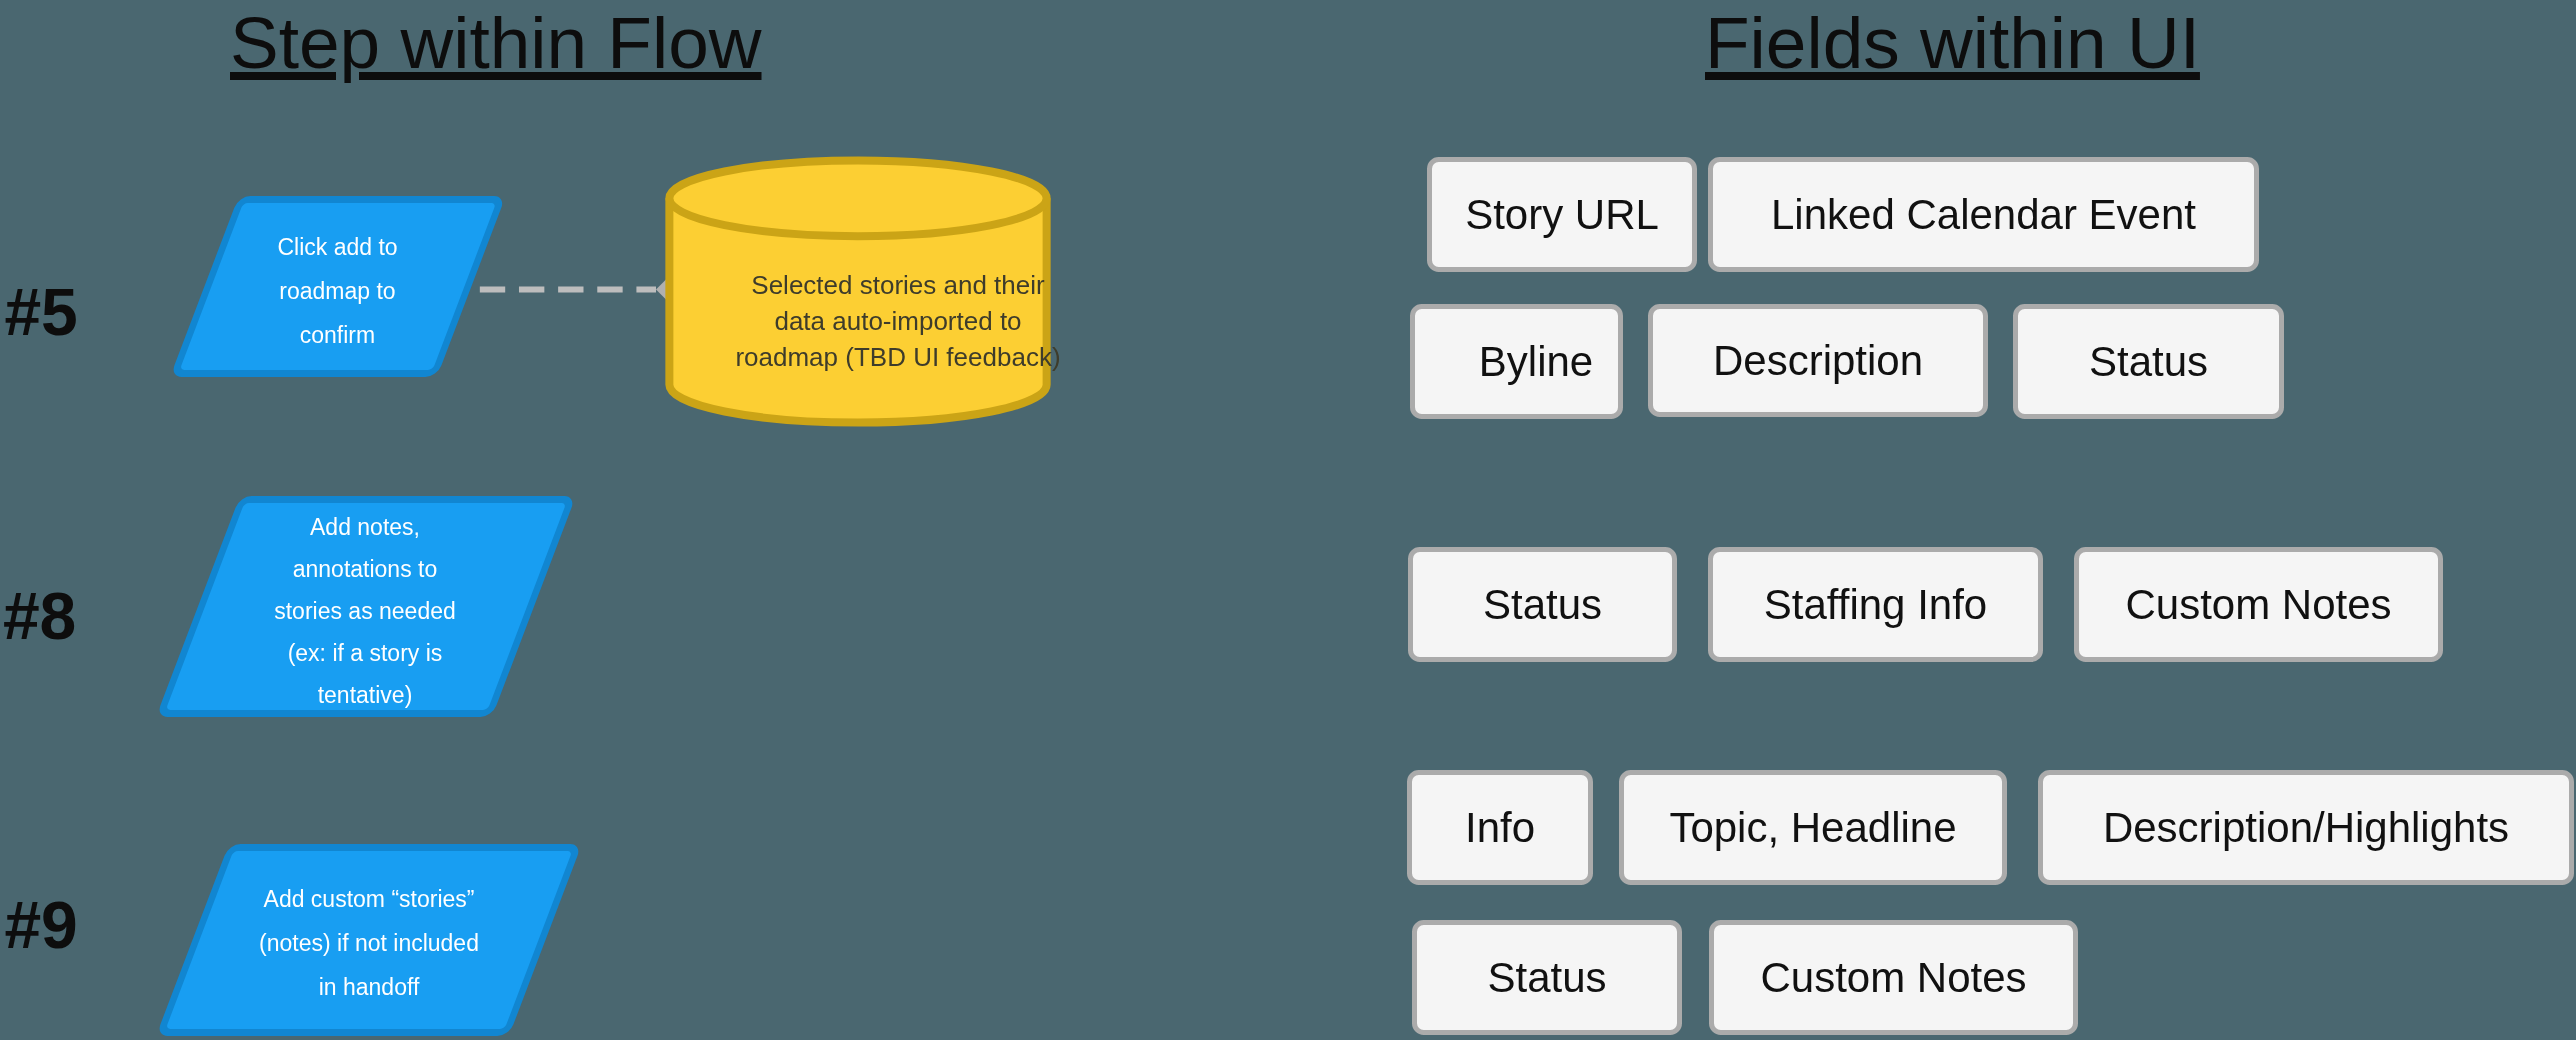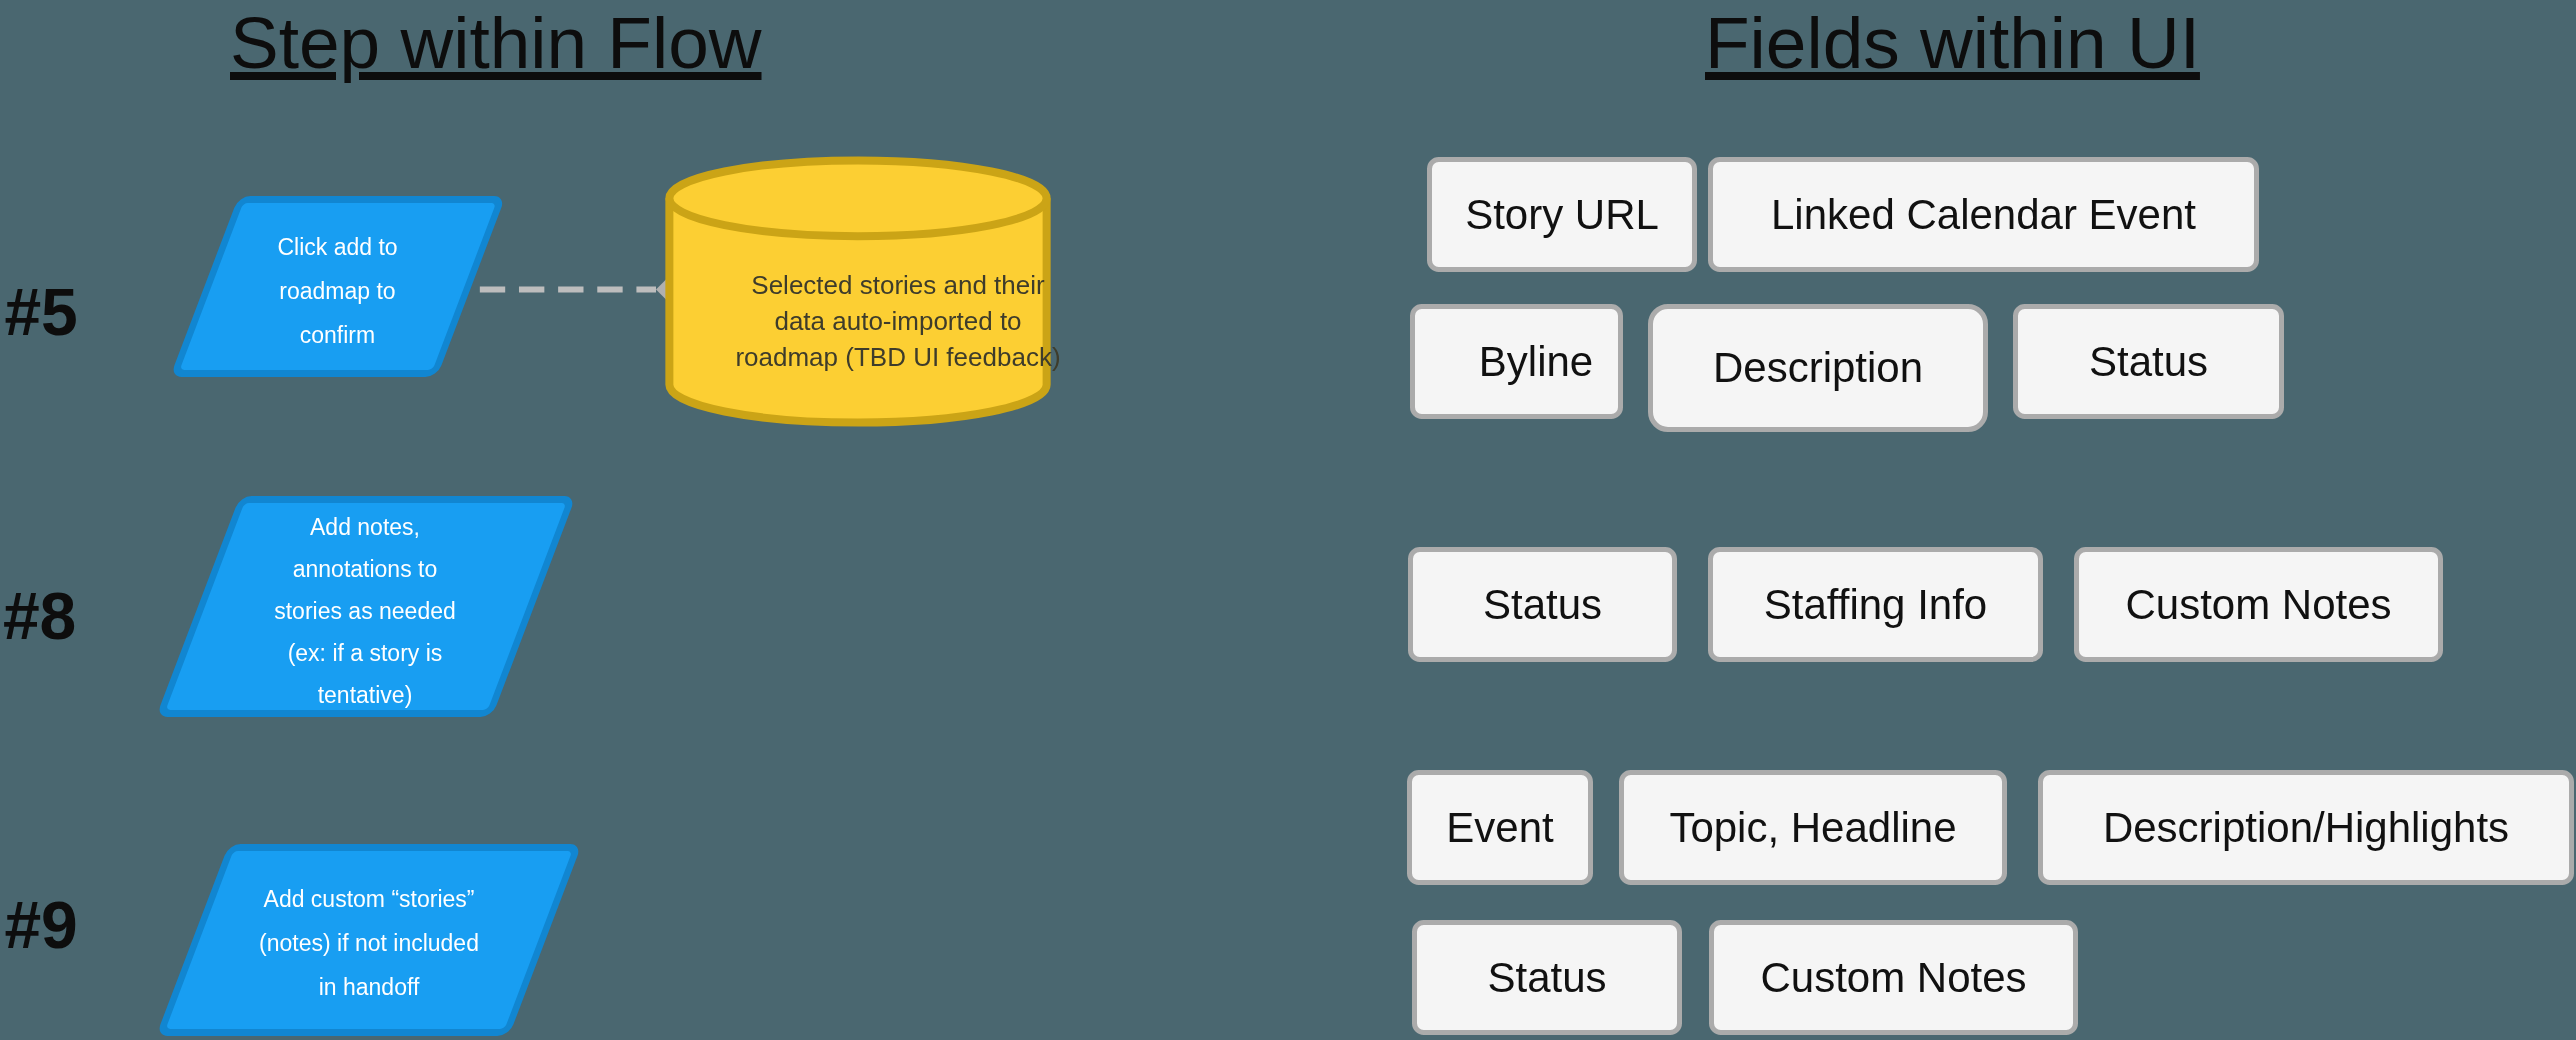--- a/index.html
+++ b/index.html
@@ -69,28 +69,28 @@
   <div class="step-label" style="left:4.4px;top:892px;">#9</div>
   <div class="para" style="left:156px;top:844px;width:353px;height:192px;"></div>
   <div class="para-text" style="left:198px;top:847px;width:342px;height:192px;">Add custom “stories”
 (notes) if not included
 in handoff</div>
 
   <div class="chip" style="left:1410px;top:157px;width:270px;height:115px;margin-left:17px;">Story URL</div>
   <div class="chip" style="left:1708px;top:157px;width:551px;height:115px;">Linked Calendar Event</div>
 
   <div class="chip" style="left:1410px;top:304px;width:213px;height:115px;padding-left:39px;">Byline</div>
-  <div class="chip" style="left:1648px;top:304px;width:340px;height:128px;border-radius:20px;">Description</div>
+  <div class="chip" style="left:1648px;top:304px;width:340px;height:113px;">Description</div>
   <div class="chip" style="left:2013px;top:304px;width:271px;height:115px;">Status</div>
 
   <div class="chip" style="left:1408px;top:547px;width:269px;height:115px;">Status</div>
   <div class="chip" style="left:1708px;top:547px;width:335px;height:115px;">Staffing Info</div>
   <div class="chip" style="left:2074px;top:547px;width:369px;height:115px;">Custom Notes</div>
 
-  <div class="chip" style="left:1407px;top:770px;width:186px;height:115px;">Event</div>
+  <div class="chip" style="left:1407px;top:770px;width:186px;height:115px;">Info</div>
   <div class="chip" style="left:1619px;top:770px;width:388px;height:115px;">Topic, Headline</div>
   <div class="chip" style="left:2038px;top:770px;width:536px;height:115px;">Description/Highlights</div>
 
   <div class="chip" style="left:1412px;top:920px;width:270px;height:115px;">Status</div>
   <div class="chip" style="left:1709px;top:920px;width:369px;height:115px;">Custom Notes</div>
 
 </div>
 
 
 </body></html>

